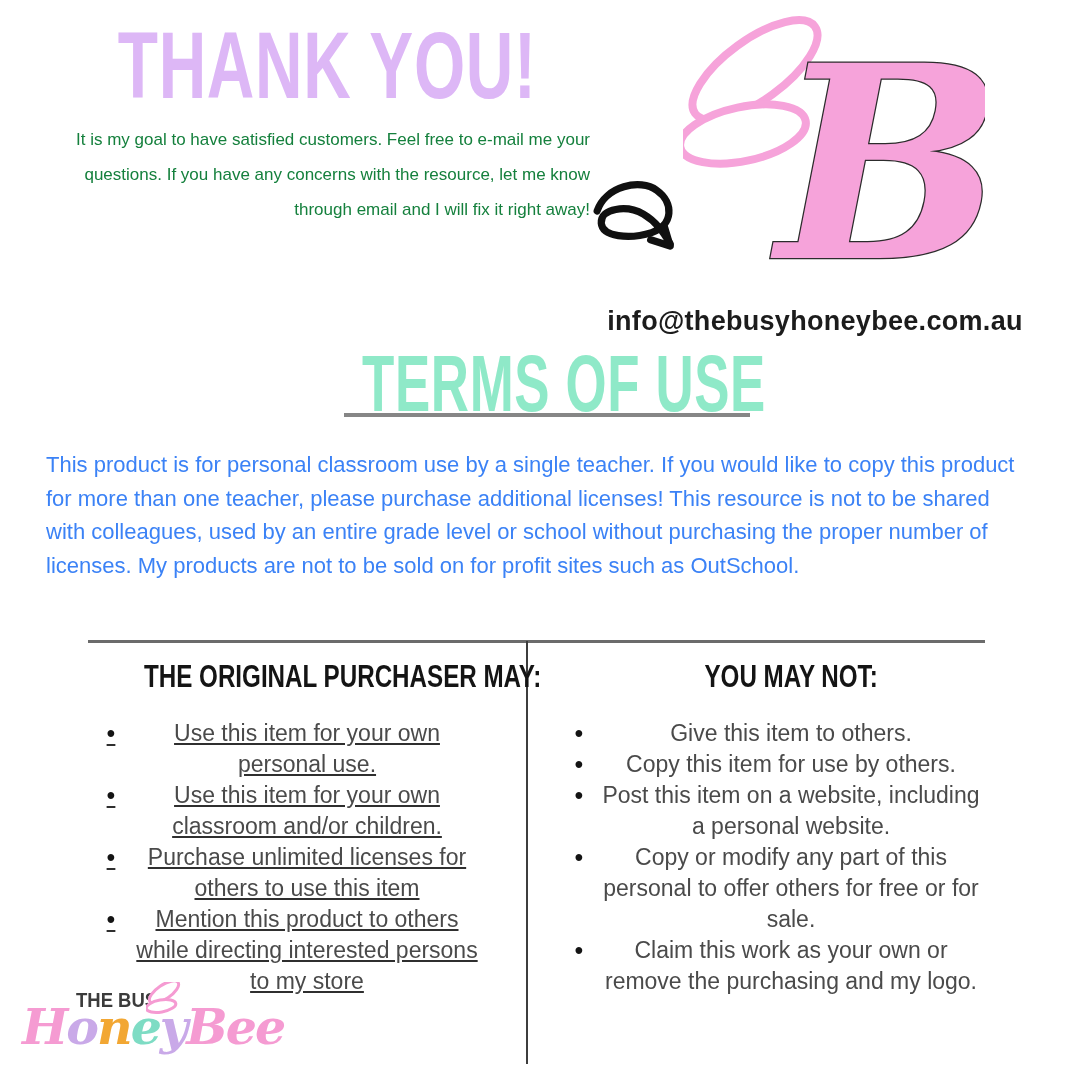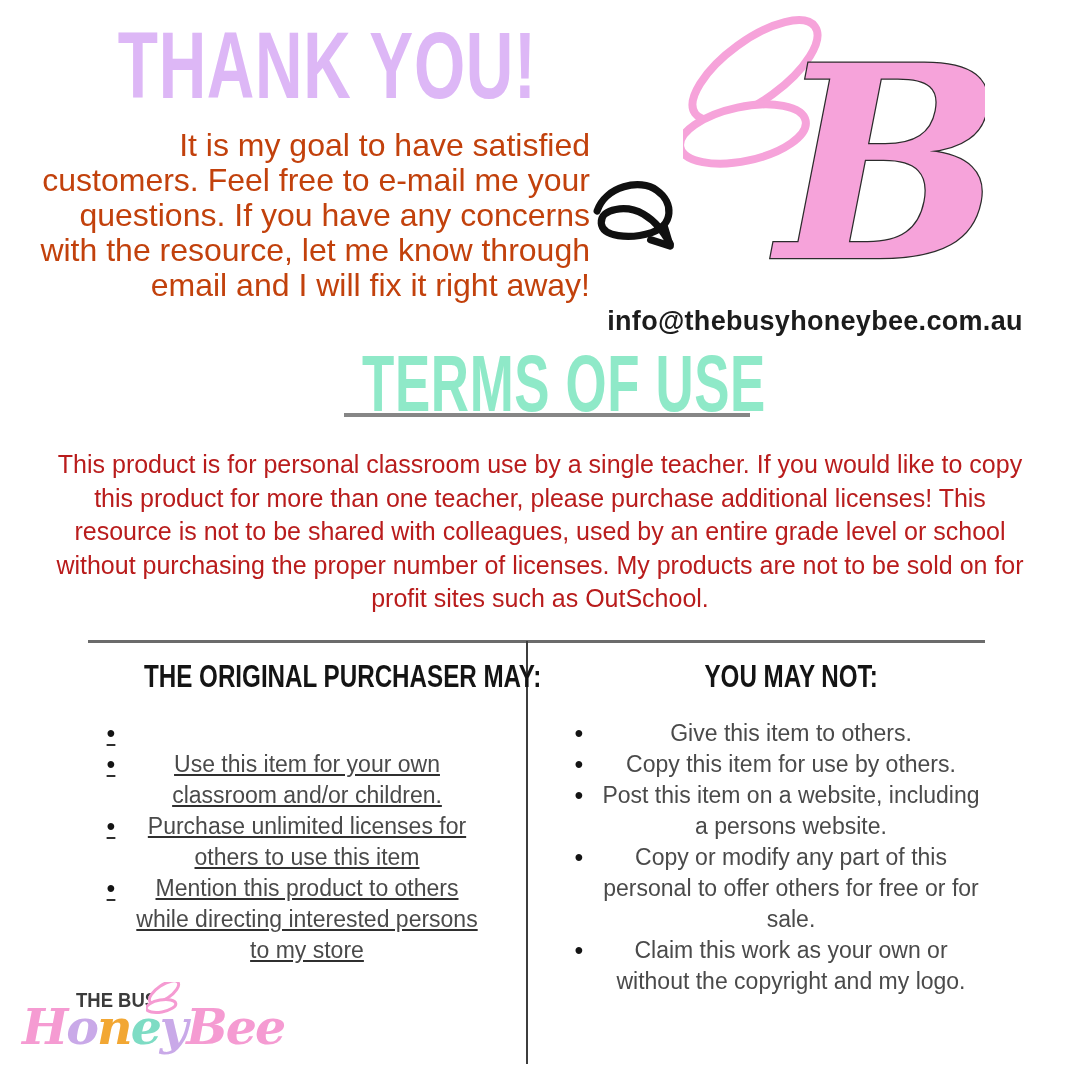--- a/index.html
+++ b/index.html
@@ -4,35 +4,35 @@
 <style>
   html,body{margin:0;padding:0;background:#ffffff;}
   .page{
     position:relative;width:1080px;height:1080px;background:#ffffff;overflow:hidden;
     font-family:"Liberation Sans", sans-serif;color:#2f2f2f;
   }
   .condensed{display:inline-block;font-weight:bold;white-space:nowrap;transform:scaleX(0.70);transform-origin:center;}
   
   .thank-block{position:absolute;left:28px;top:18px;width:562px;text-align:right;}
   .thank-title{font-size:94px;line-height:96px;color:#DDB7F6;letter-spacing:1px;}
-  .thank-body{margin-top:14px;font-size:32px;line-height:35px;color:#c2410c;}
+  .thank-body{margin-top:8px;font-size:17px;line-height:35px;color:#15803d;}
   
   .arrow-wrap{position:absolute;left:592px;top:176px;width:108px;height:108px;}
   
   .brandb-wrap{position:absolute;left:683px;top:6px;width:302px;height:298px;}
   
   .email{position:absolute;left:575px;top:306px;width:480px;text-align:center;
          font-size:27px;font-weight:bold;color:#1c1c1c;letter-spacing:0.3px;}
   
   .terms-title-row{position:absolute;left:0;top:344px;width:1080px;text-align:center;margin-left:24px;}
   .terms-title{font-size:80px;line-height:80px;color:#8FE9C8;letter-spacing:1px;transform:scaleX(0.66);}
   .terms-underline{position:absolute;left:344px;top:413px;width:406px;height:4px;background:#868686;}
   
-  .terms-body{position:absolute;left:46px;top:448px;width:988px;text-align:center;
-              font-size:25px;line-height:33.5px;color:#b91c1c;}
+  .terms-body{position:absolute;left:46px;top:448px;width:988px;text-align:left;
+              font-size:22px;line-height:33.5px;color:#3b82f6;}
   
   .rule-h{position:absolute;left:88px;top:640px;width:897px;height:3px;background:#6b6b6b;}
   .rule-v{position:absolute;left:526px;top:641px;width:2px;height:423px;background:#3d3d3d;}
   
   .col{position:absolute;top:660px;}
   .col-left{left:88px;width:438px;text-decoration:underline;}
   .col-right{left:556px;width:470px;}
   .col-heading-row{text-align:center;}
   .col-heading{font-size:31px;line-height:34px;color:#141414;transform:scaleX(0.78);}
   .bullets{margin-top:24px;}
@@ -89,20 +89,21 @@
   <div class="rule-h"></div>
   <div class="rule-v"></div>
 
   <div class="col col-left">
     <div class="col-heading-row">
       <span class="condensed col-heading">THE ORIGINAL PURCHASER MAY:</span>
     </div>
     <div class="bullets">
       <div class="bullet-row">
         <span class="bullet-dot">•</span>
+        <span class="bullet-text">Use this item for your own personal use.</span>
       </div>
       <div class="bullet-row">
         <span class="bullet-dot">•</span>
         <span class="bullet-text">Use this item for your own classroom and/or children.</span>
       </div>
       <div class="bullet-row">
         <span class="bullet-dot">•</span>
         <span class="bullet-text">Purchase unlimited licenses for others to use this item</span>
       </div>
       <div class="bullet-row">
@@ -120,29 +121,29 @@
       <div class="bullet-row">
         <span class="bullet-dot">•</span>
         <span class="bullet-text">Give this item to others.</span>
       </div>
       <div class="bullet-row">
         <span class="bullet-dot">•</span>
         <span class="bullet-text">Copy this item for use by others.</span>
       </div>
       <div class="bullet-row">
         <span class="bullet-dot">•</span>
-        <span class="bullet-text">Post this item on a website, including a persons website.</span>
+        <span class="bullet-text">Post this item on a website, including a personal website.</span>
       </div>
       <div class="bullet-row">
         <span class="bullet-dot">•</span>
         <span class="bullet-text">Copy or modify any part of this personal to offer others for free or for sale.</span>
       </div>
       <div class="bullet-row">
         <span class="bullet-dot">•</span>
-        <span class="bullet-text">Claim this work as your own or without the copyright and my logo.</span>
+        <span class="bullet-text">Claim this work as your own or remove the purchasing and my logo.</span>
       </div>
     </div>
   </div>
 
   <div class="footer-logo">
     <span class="fl-top">THE BUSY</span>
     <div class="fl-wings">
       <svg viewBox="0 0 54 34" width="54" height="34">
         <ellipse cx="18" cy="10" rx="17" ry="7" fill="#ffffff" stroke="#F59BD2" stroke-width="3" transform="rotate(-34 18 10)"></ellipse>
         <ellipse cx="15" cy="24" rx="15" ry="6" fill="#ffffff" stroke="#F59BD2" stroke-width="3" transform="rotate(-10 15 24)"></ellipse>

